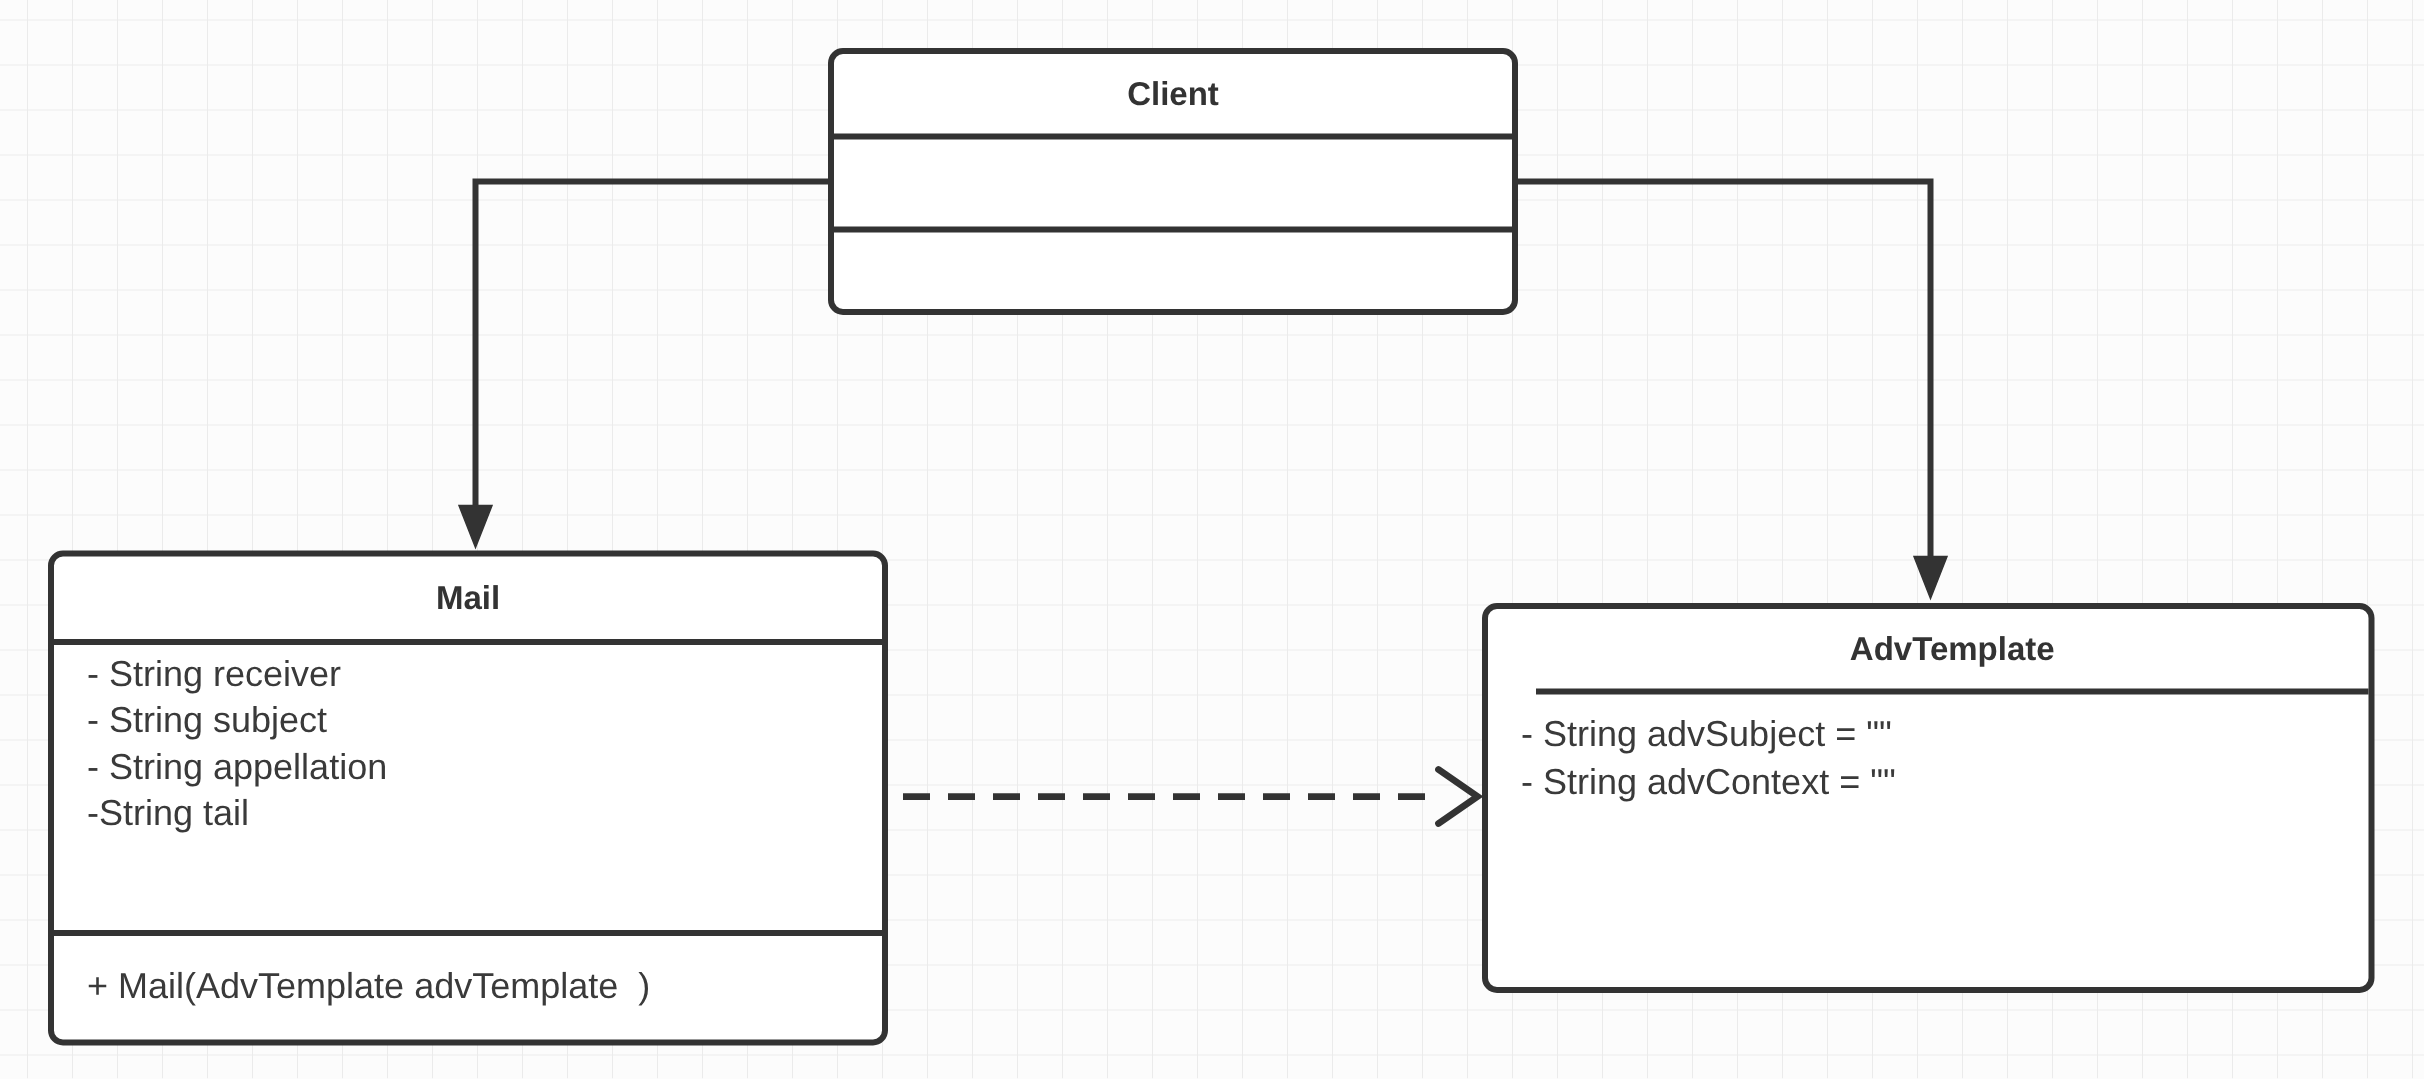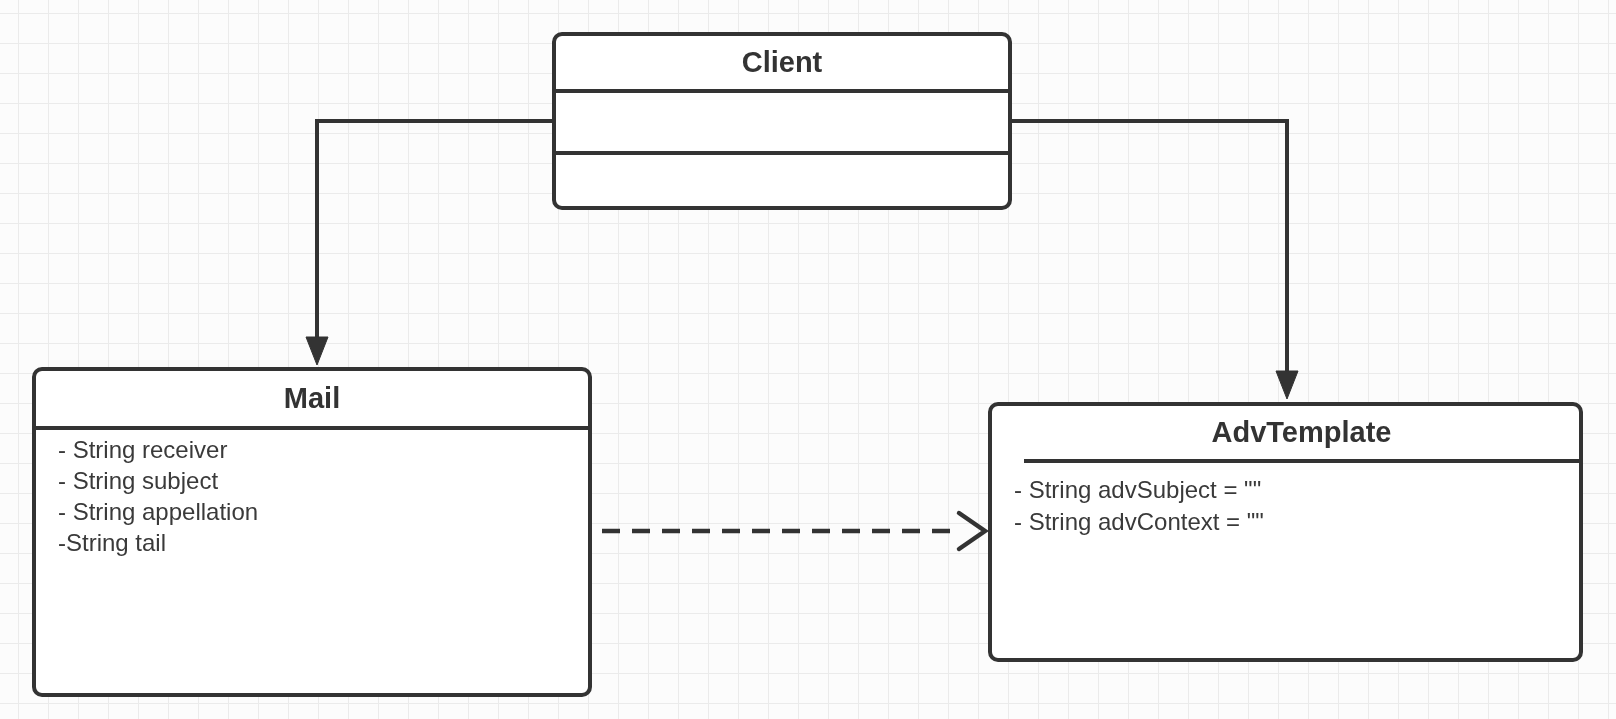--- a/index.html
+++ b/index.html
@@ -57,21 +57,21 @@
     background: var(--box-fill);
     border: 4px solid var(--stroke);
     border-radius: 10px;
     color: #3a3a3a;
   }
   .uml-title {
     display: flex;
     align-items: center;
     justify-content: center;
     font-weight: bold;
-    font-size: 29px;
+    font-size: 22px;
     color: var(--stroke);
     border-bottom: 4px solid var(--stroke);
   }
   .uml-section {
     border-bottom: 4px solid var(--stroke);
   }
   .uml-section:last-child { border-bottom: none; }
   .member {
     font-size: 24px;
     white-space: pre;
@@ -124,20 +124,23 @@
   </div>
 
   <div class="uml-class mail">
     <div class="uml-title">Mail</div>
     <div class="uml-section attrs">
       <div class="member">- String receiver</div>
       <div class="member">- String subject</div>
       <div class="member">- String appellation</div>
       <div class="member">-String tail</div>
     </div>
+    <div class="uml-section methods">
+      <div class="member">+ Mail(AdvTemplate advTemplate  )</div>
+    </div>
   </div>
 
   <div class="uml-class advtemplate">
     <div class="uml-title">AdvTemplate</div>
     <div class="uml-section attrs">
       <div class="member">- String advSubject = ""</div>
       <div class="member">- String advContext = ""</div>
     </div>
   </div>
 

